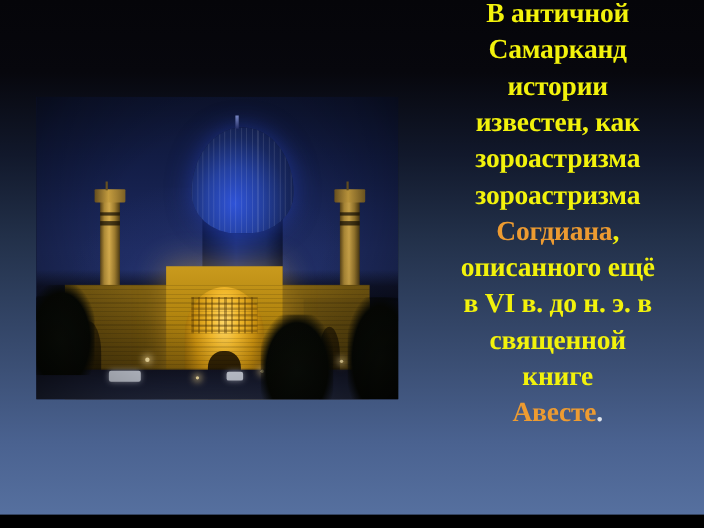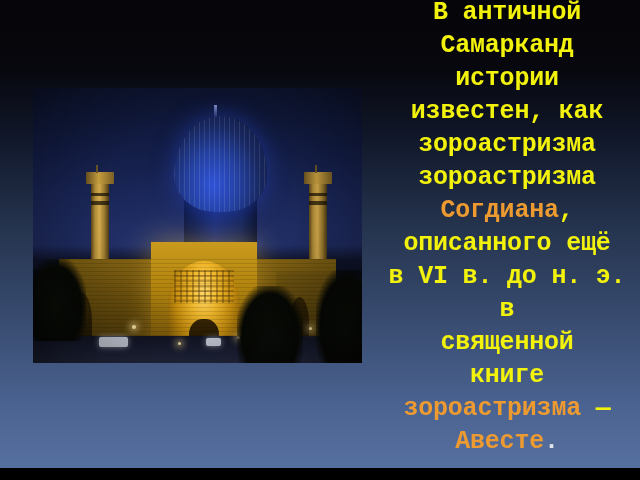--- a/index.html
+++ b/index.html
@@ -14,21 +14,21 @@
     overflow: hidden;
     background: linear-gradient(to bottom,
         #050509 0%,
         #07070d 14%,
         #11182b 30%,
         #223049 46%,
         #2e3f5e 58%,
         #3c5076 72%,
         #4a6290 86%,
         #56709f 100%);
-    font-family: Liberation Mono, monospace;
+    font-family: Liberation Serif, serif;
   }
 
   
   #photo {
     position: absolute;
     left: 33px;
     top: 88px;
     width: 329px;
     height: 275px;
     overflow: hidden;
@@ -283,17 +283,16 @@
     <p>Самарканд</p>
     <p>истории</p>
     <p>известен, как</p>
     <p>зороастризма</p>
     <p>зороастризма</p>
     <p><span class="hl">Согдиана</span><span>,</span></p>
     <p>описанного ещё</p>
     <p>в VI в. до н. э. в</p>
     <p>священной</p>
     <p>книге</p>
-    <p><span class="hl">зороастризма</span><span> —</span></p>
     <p><span class="hl">Авесте</span><span class="dot">.</span></p>
   </div>
 
 </div>
 
 </body></html>

